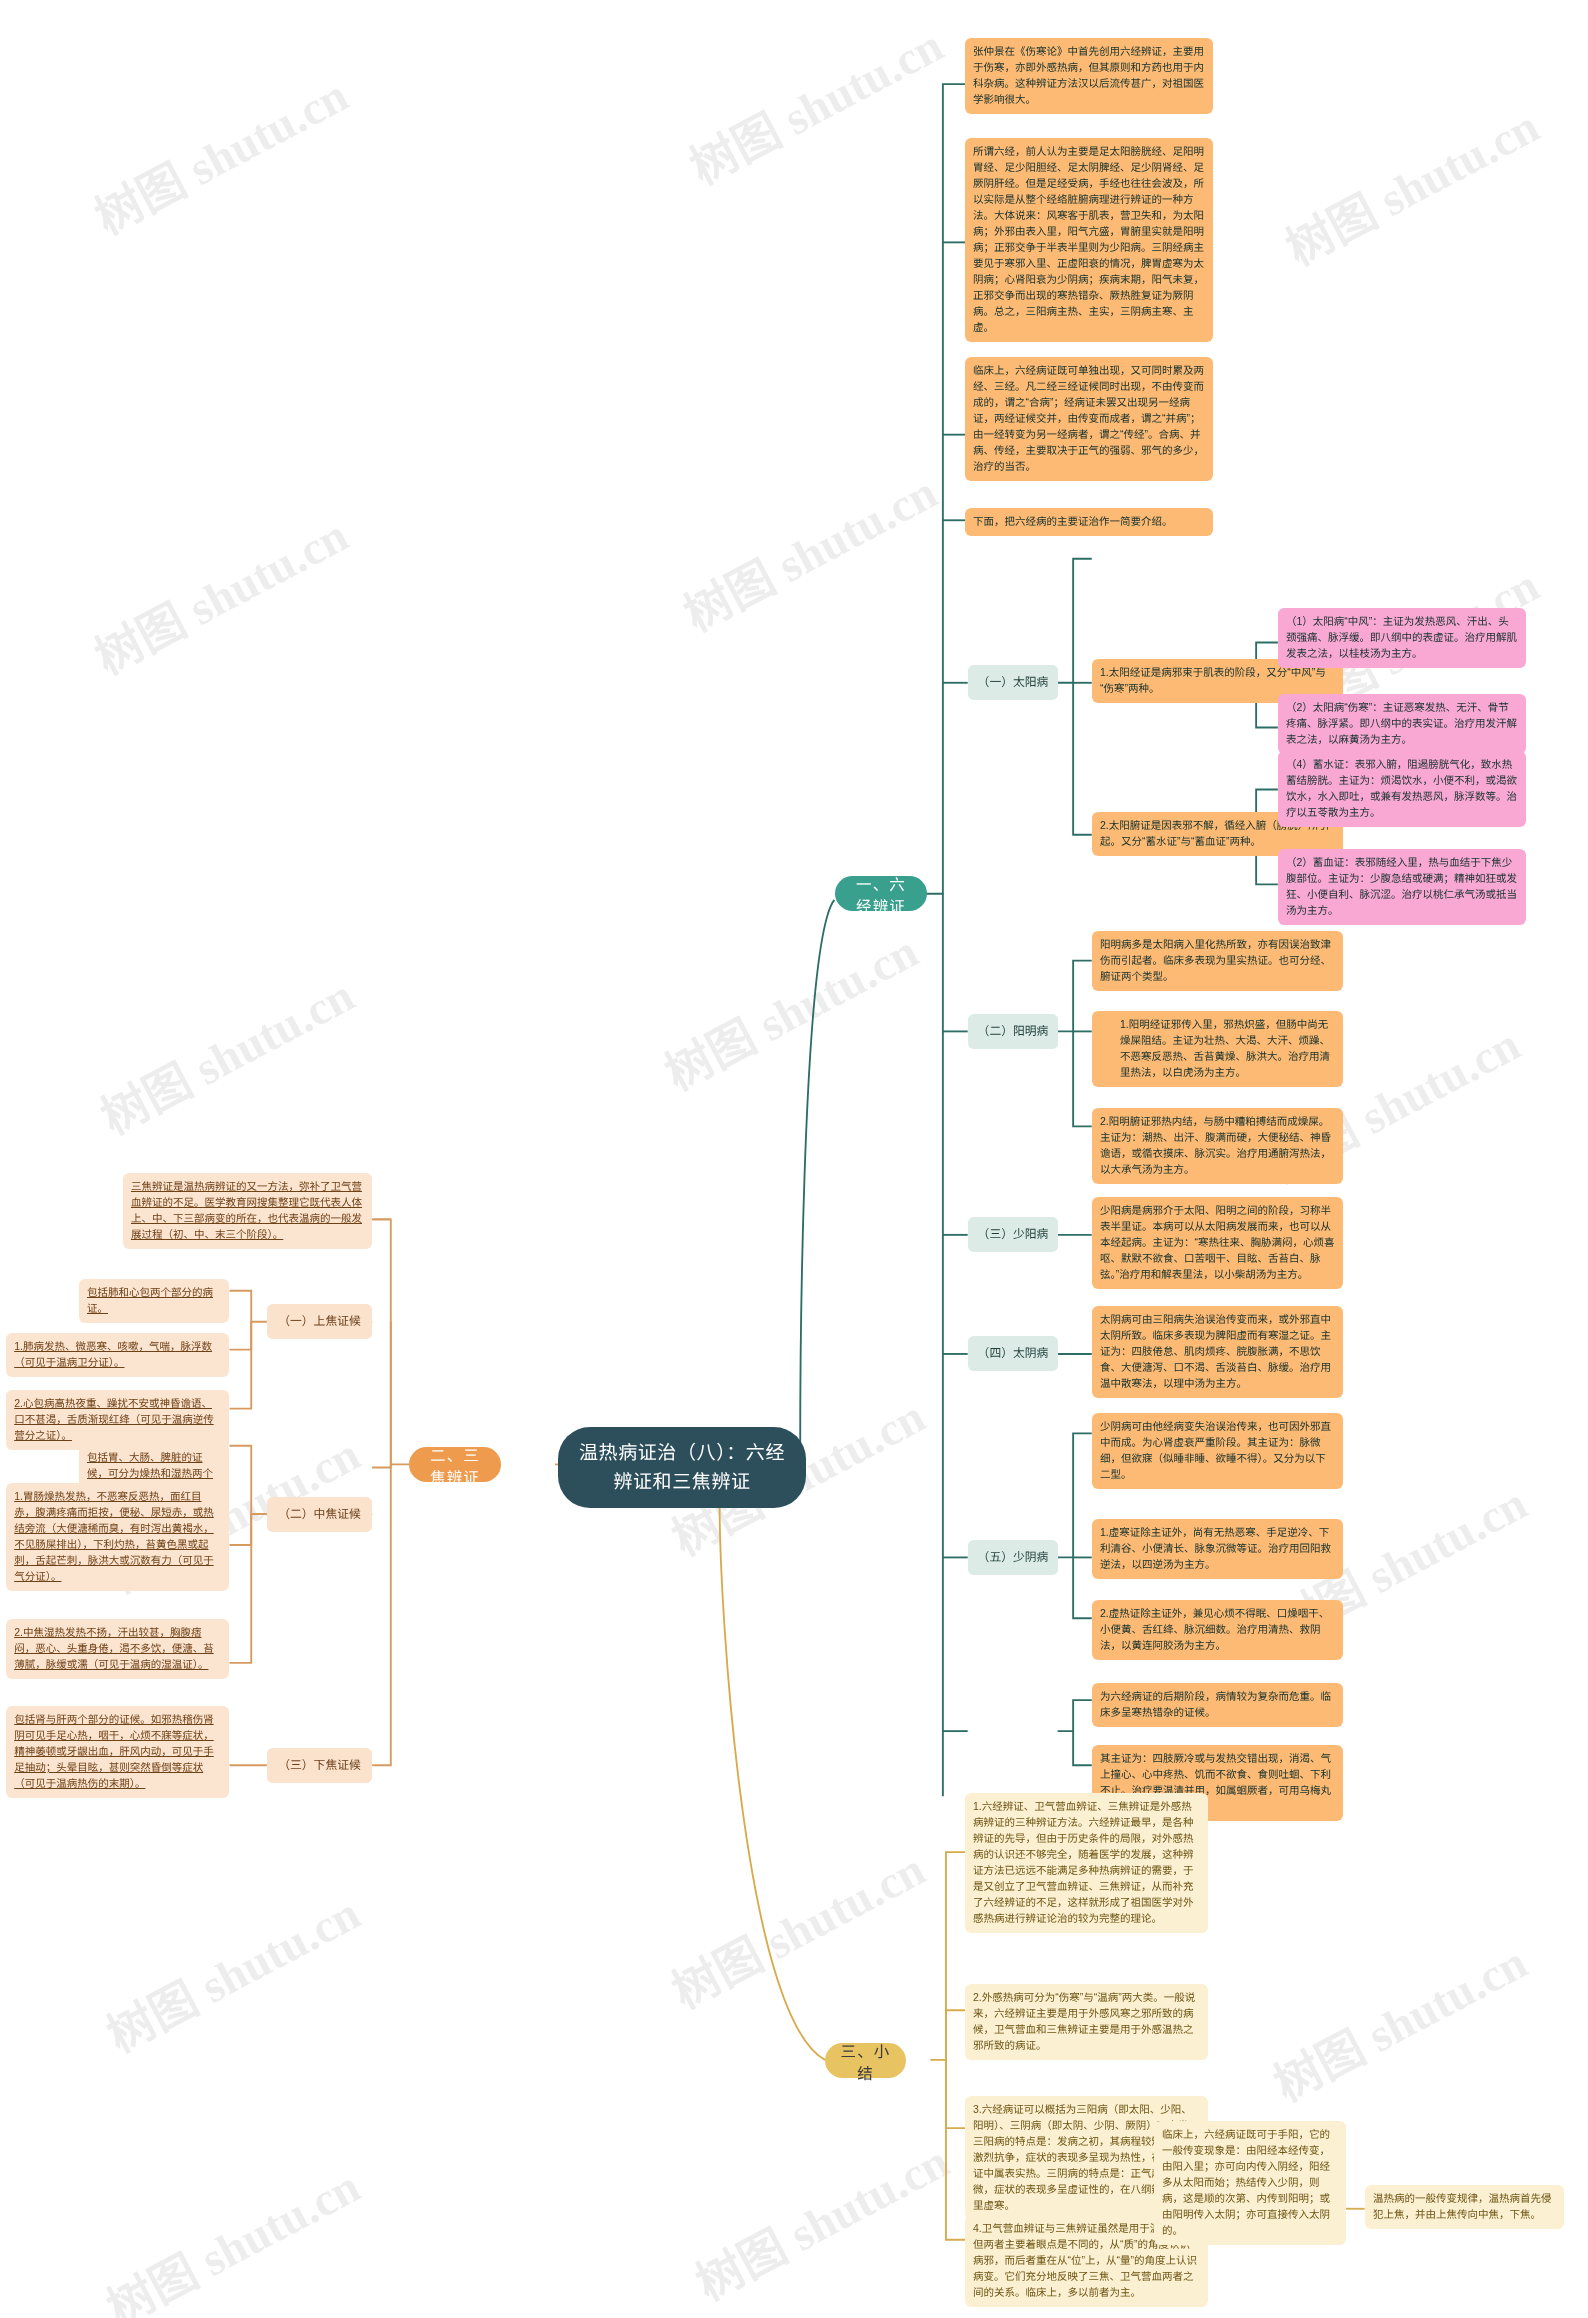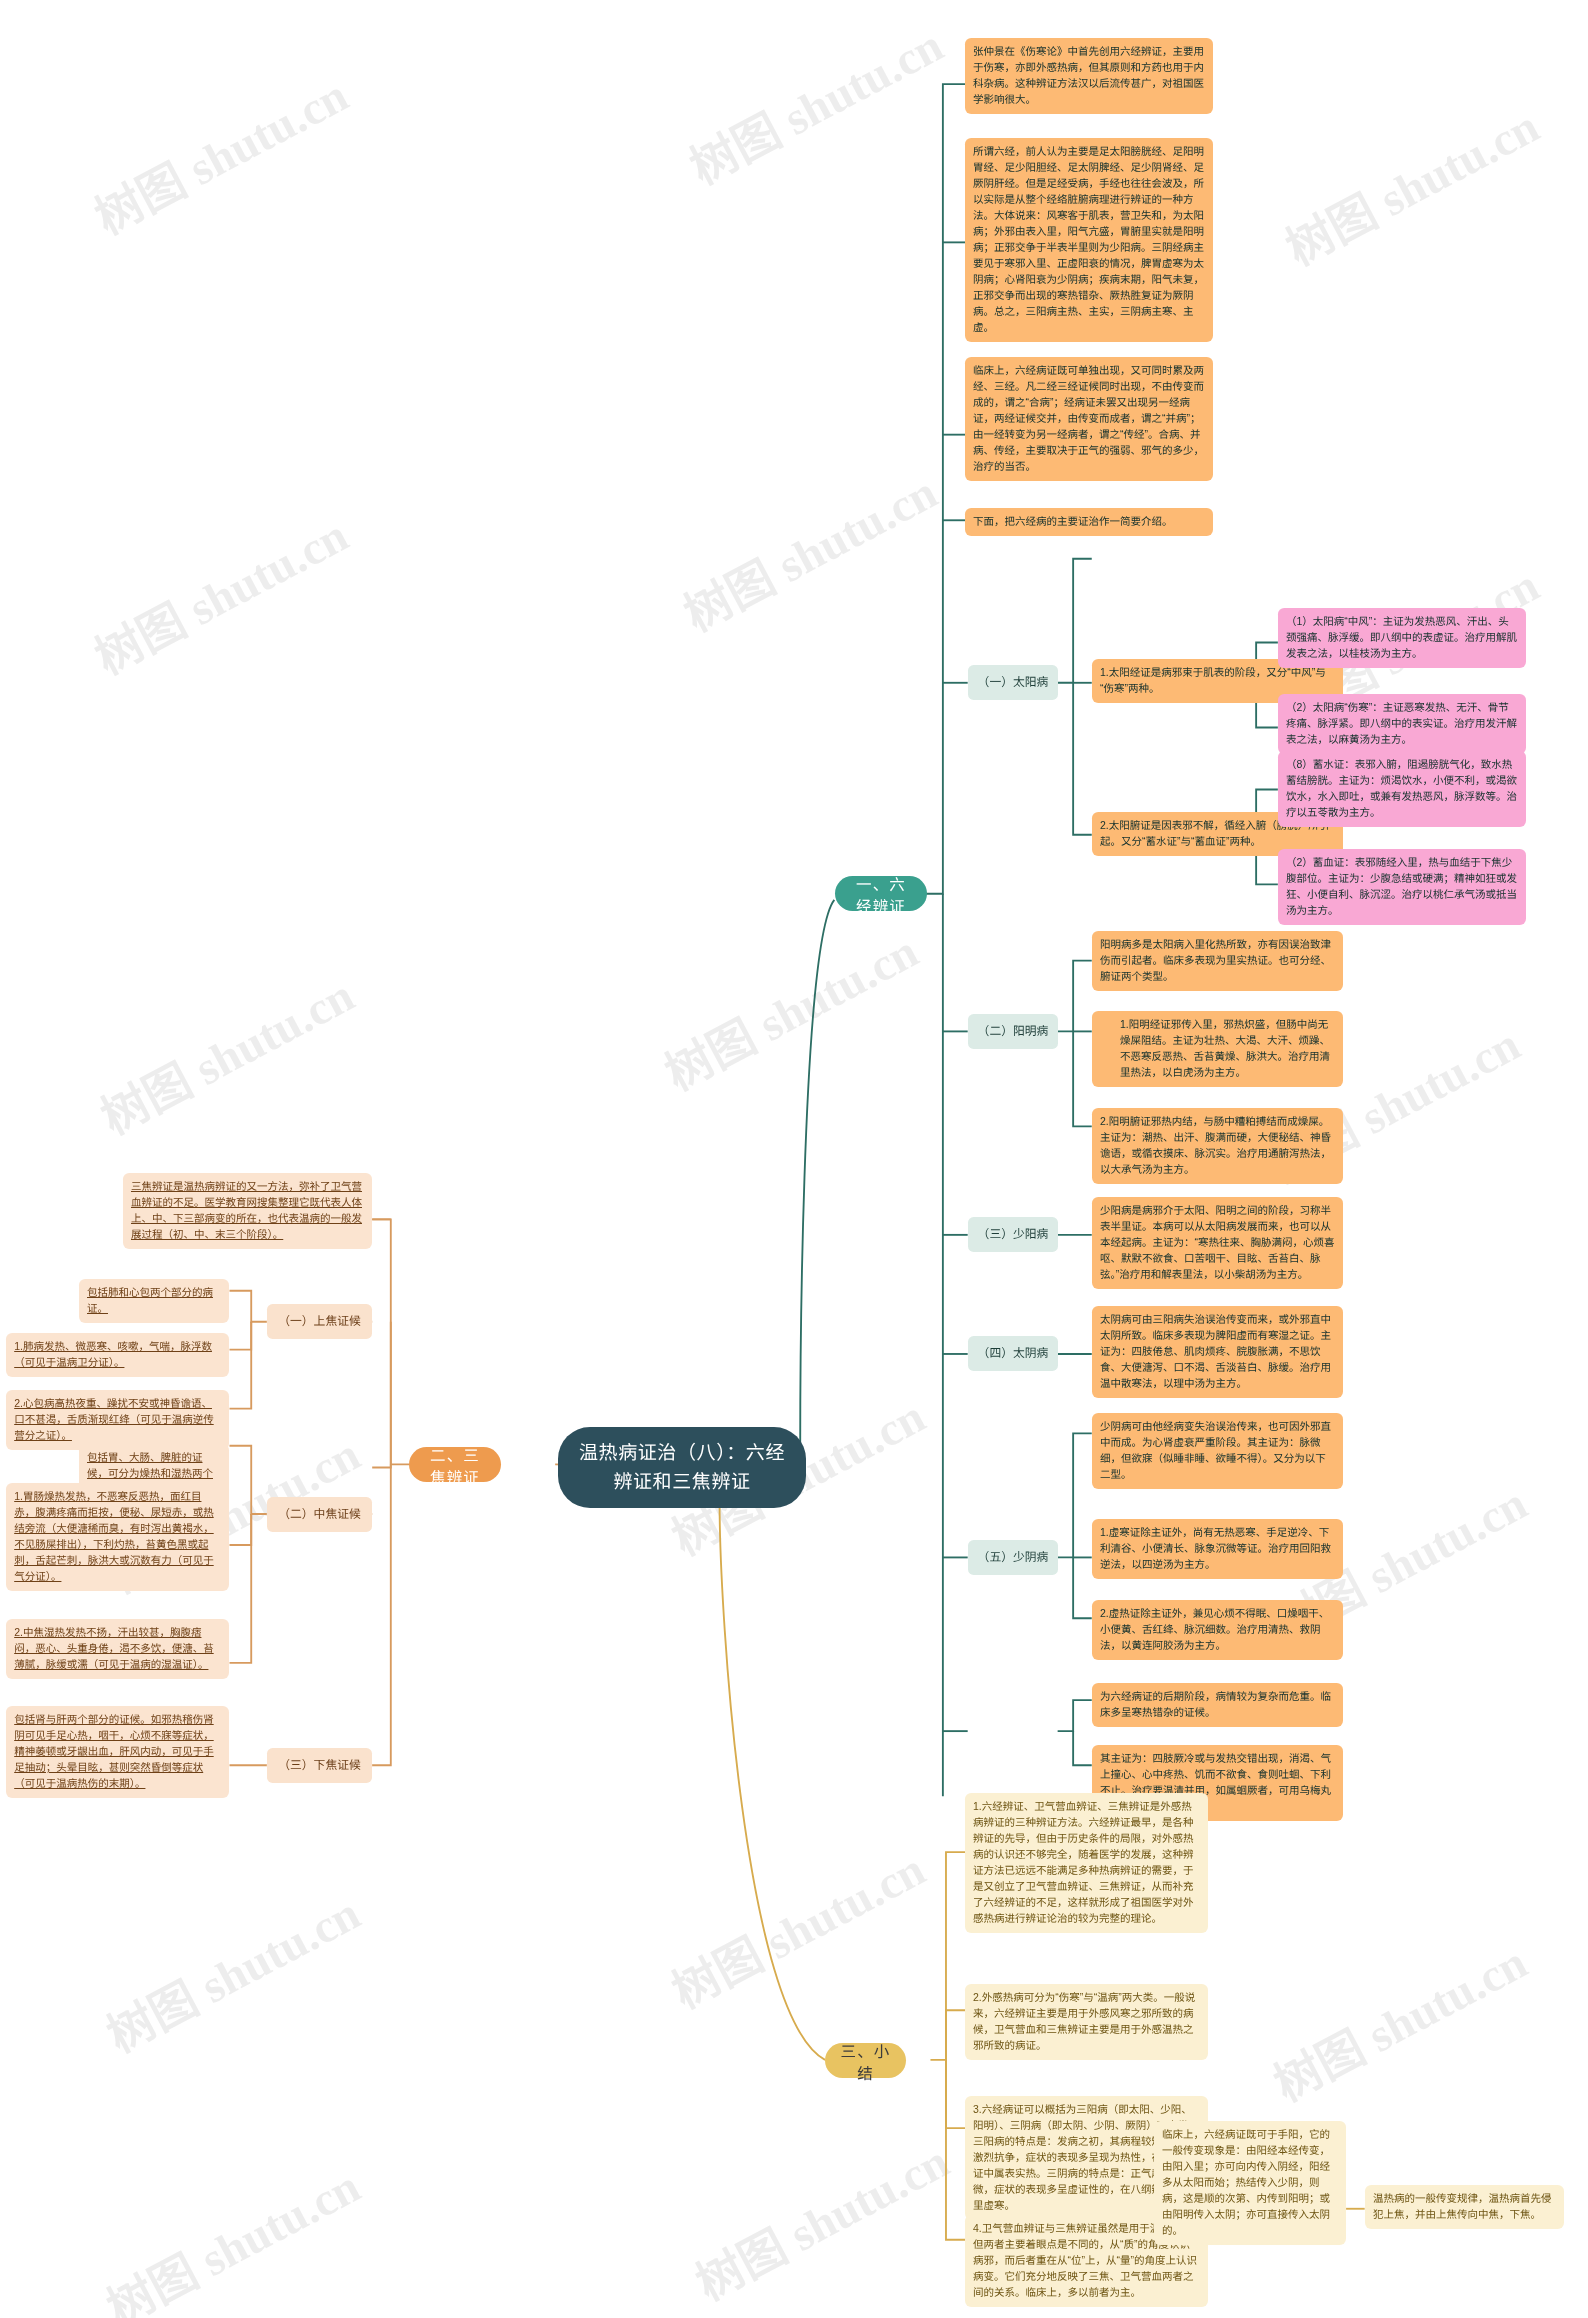--- a/index.html
+++ b/index.html
@@ -179,21 +179,21 @@
   <div class="node card green" style="left:965px;top:38px;width:248px;">张仲景在《伤寒论》中首先创用六经辨证，主要用于伤寒，亦即外感热病，但其原则和方药也用于内科杂病。这种辨证方法汉以后流传甚广，对祖国医学影响很大。</div>
   <div class="node card green" style="left:965px;top:138px;width:248px;">所谓六经，前人认为主要是足太阳膀胱经、足阳明胃经、足少阳胆经、足太阴脾经、足少阴肾经、足厥阴肝经。但是足经受病，手经也往往会波及，所以实际是从整个经络脏腑病理进行辨证的一种方法。大体说来：风寒客于肌表，营卫失和，为太阳病；外邪由表入里，阳气亢盛，胃腑里实就是阳明病；正邪交争于半表半里则为少阳病。三阴经病主要见于寒邪入里、正虚阳衰的情况，脾胃虚寒为太阴病；心肾阳衰为少阴病；疾病末期，阳气未复，正邪交争而出现的寒热错杂、厥热胜复证为厥阴病。总之，三阳病主热、主实，三阴病主寒、主虚。</div>
   <div class="node card green" style="left:965px;top:357px;width:248px;">临床上，六经病证既可单独出现，又可同时累及两经、三经。凡二经三经证候同时出现，不由传变而成的，谓之“合病”；经病证未罢又出现另一经病证，两经证候交并，由传变而成者，谓之“并病”；由一经转变为另一经病者，谓之“传经”。合病、并病、传经，主要取决于正气的强弱、邪气的多少，治疗的当否。</div>
   <div class="node card green" style="left:965px;top:508px;width:248px;">下面，把六经病的主要证治作一简要介绍。</div>
 
   <div class="node chip green" style="left:968px;top:665px;width:90px;height:35px;">（一）太阳病</div>
   <div class="node card green" style="left:1092px;top:659px;width:251px;">1.太阳经证是病邪束于肌表的阶段，又分“中风”与“伤寒”两种。</div>
   <div class="node card green" style="left:1092px;top:812px;width:251px;">2.太阳腑证是因表邪不解，循经入腑（膀胱）所引起。又分“蓄水证”与“蓄血证”两种。</div>
   <div class="node card green2" style="left:1278px;top:608px;width:248px;">（1）太阳病“中风”：主证为发热恶风、汗出、头颈强痛、脉浮缓。即八纲中的表虚证。治疗用解肌发表之法，以桂枝汤为主方。</div>
   <div class="node card green2" style="left:1278px;top:694px;width:248px;">（2）太阳病“伤寒”：主证恶寒发热、无汗、骨节疼痛、脉浮紧。即八纲中的表实证。治疗用发汗解表之法，以麻黄汤为主方。</div>
-  <div class="node card green2" style="left:1278px;top:751px;width:248px;">（8）蓄水证：表邪入腑，阻遏膀胱气化，致水热蓄结膀胱。主证为：烦渴饮水，小便不利，或渴欲饮水，水入即吐，或兼有发热恶风，脉浮数等。治疗以五苓散为主方。</div>
+  <div class="node card green2" style="left:1278px;top:751px;width:248px;">（4）蓄水证：表邪入腑，阻遏膀胱气化，致水热蓄结膀胱。主证为：烦渴饮水，小便不利，或渴欲饮水，水入即吐，或兼有发热恶风，脉浮数等。治疗以五苓散为主方。</div>
   <div class="node card green2" style="left:1278px;top:849px;width:248px;">（2）蓄血证：表邪随经入里，热与血结于下焦少腹部位。主证为：少腹急结或硬满；精神如狂或发狂、小便自利、脉沉涩。治疗以桃仁承气汤或抵当汤为主方。</div>
 
   <div class="node chip green" style="left:968px;top:1014px;width:90px;height:35px;">（二）阳明病</div>
   <div class="node card green" style="left:1092px;top:931px;width:251px;">阳明病多是太阳病入里化热所致，亦有因误治致津伤而引起者。临床多表现为里实热证。也可分经、腑证两个类型。</div>
   <div class="node card green" style="left:1092px;top:1011px;width:251px;padding-left:28px;">1.阳明经证邪传入里，邪热炽盛，但肠中尚无燥屎阻结。主证为壮热、大渴、大汗、烦躁、不恶寒反恶热、舌苔黄燥、脉洪大。治疗用清里热法，以白虎汤为主方。</div>
   <div class="node card green" style="left:1092px;top:1108px;width:251px;">2.阳明腑证邪热内结，与肠中糟粕搏结而成燥屎。主证为：潮热、出汗、腹满而硬，大便秘结、神昏谵语，或循衣摸床、脉沉实。治疗用通腑泻热法，以大承气汤为主方。</div>
 
   <div class="node chip green" style="left:968px;top:1217px;width:90px;height:35px;">（三）少阳病</div>
   <div class="node card green" style="left:1092px;top:1197px;width:251px;">少阳病是病邪介于太阳、阳明之间的阶段，习称半表半里证。本病可以从太阳病发展而来，也可以从本经起病。主证为：“寒热往来、胸胁满闷，心烦喜呕、默默不欲食、口苦咽干、目眩、舌苔白、脉弦。”治疗用和解表里法，以小柴胡汤为主方。</div>
 

